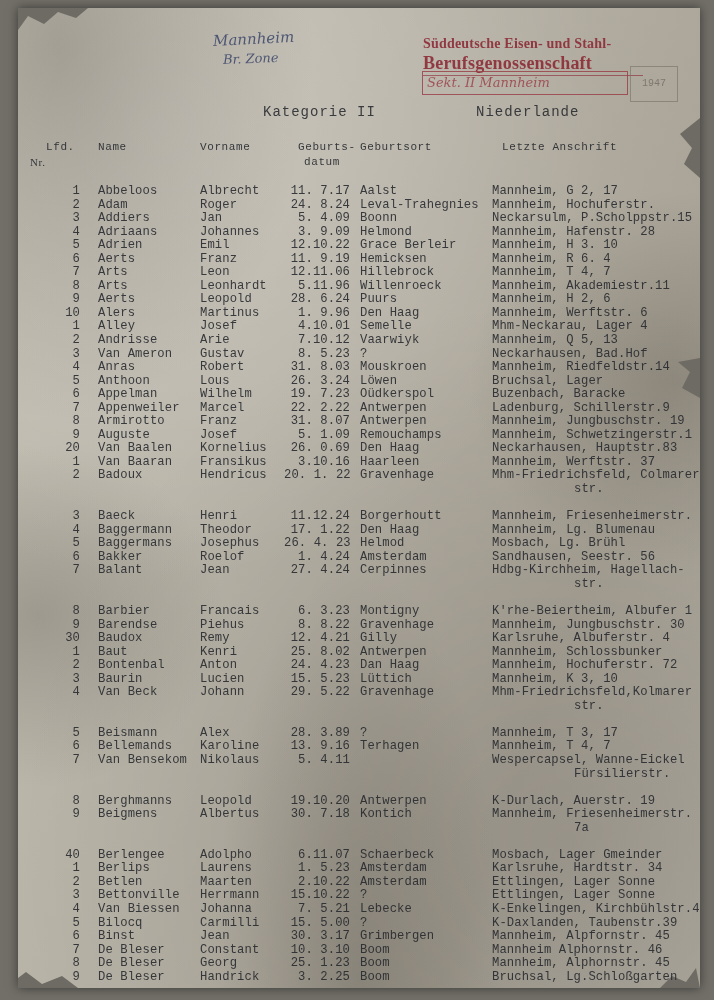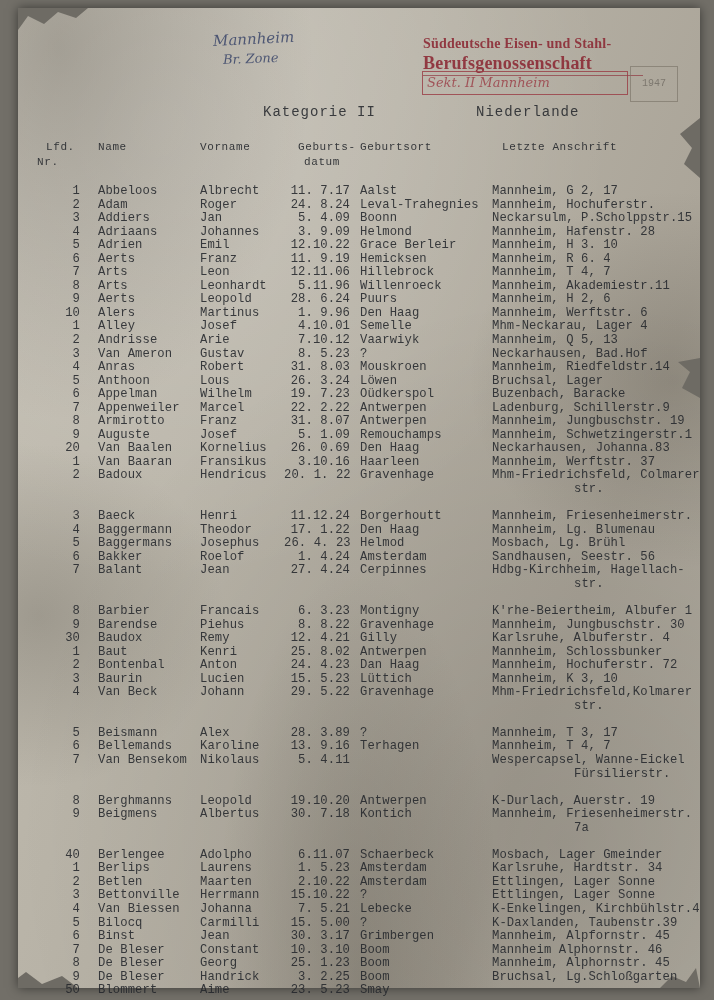--- a/index.html
+++ b/index.html
@@ -182,21 +182,21 @@
       <div class="underline"></div>
     </div>
     <div id="stamp-box">Sekt. II Mannheim</div>
     <div id="stamp-square">1947</div>
 
     <div class="tw" id="title-kategorie">Kategorie II</div>
     <div class="tw" id="title-land">Niederlande</div>
 
     <div id="headers">
       <div class="hd" style="left:28px; top:0;">Lfd.</div>
-      <div class="hd" style="left:19px; top:15px;">Nr.</div>
+      <div class="hd" style="left:12px; top:15px;font-family:Liberation Serif, serif;">Nr.</div>
       <div class="hd" style="left:80px; top:0;">Name</div>
       <div class="hd" style="left:182px; top:0;">Vorname</div>
       <div class="hd" style="left:280px; top:0;">Geburts-</div>
       <div class="hd" style="left:286px; top:15px;">datum</div>
       <div class="hd" style="left:342px; top:0;text-align:center;">Geburtsort</div>
       <div class="hd" style="left:484px; top:0;">Letzte Anschrift</div>
     </div>
 
     <div id="rows">
         <div class="row">
@@ -350,21 +350,21 @@
           <span class="c-datum">5. 1.09</span>
           <span class="c-ort">Remouchamps</span>
           <span class="c-anschr">Mannheim, Schwetzingerstr.1</span>
         </div>
         <div class="row">
           <span class="c-nr">20</span>
           <span class="c-name">Van Baalen</span>
           <span class="c-vorname">Kornelius</span>
           <span class="c-datum">26. 0.69</span>
           <span class="c-ort">Den Haag</span>
-          <span class="c-anschr">Neckarhausen, Johanna.83</span>
+          <span class="c-anschr">Neckarhausen, Hauptstr.83</span>
         </div>
         <div class="row">
           <span class="c-nr">1</span>
           <span class="c-name">Van Baaran</span>
           <span class="c-vorname">Fransikus</span>
           <span class="c-datum">3.10.16</span>
           <span class="c-ort">Haarleen</span>
           <span class="c-anschr">Mannheim, Werftstr. 37</span>
         </div>
         <div class="row">
@@ -603,23 +603,16 @@
           <span class="c-anschr">Mannheim, Alphornstr. 45</span>
         </div>
         <div class="row">
           <span class="c-nr">9</span>
           <span class="c-name">De Bleser</span>
           <span class="c-vorname">Handrick</span>
           <span class="c-datum">3. 2.25</span>
           <span class="c-ort">Boom</span>
           <span class="c-anschr">Bruchsal, Lg.Schloßgarten</span>
         </div>
-        <div class="row">
-          <span class="c-nr">50</span>
-          <span class="c-name">Blommert</span>
-          <span class="c-vorname">Aime</span>
-          <span class="c-datum">23. 5.23</span>
-          <span class="c-ort">Smay</span>
-        </div>
       </div>
 
   </div>
 </div>
 
 </body></html>

